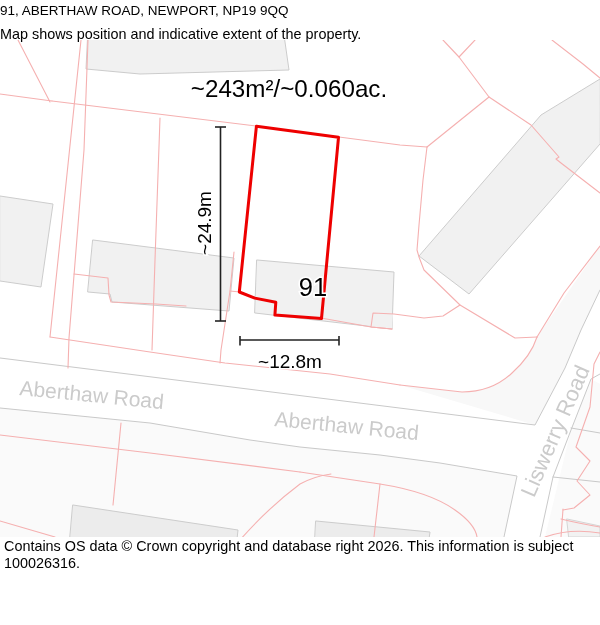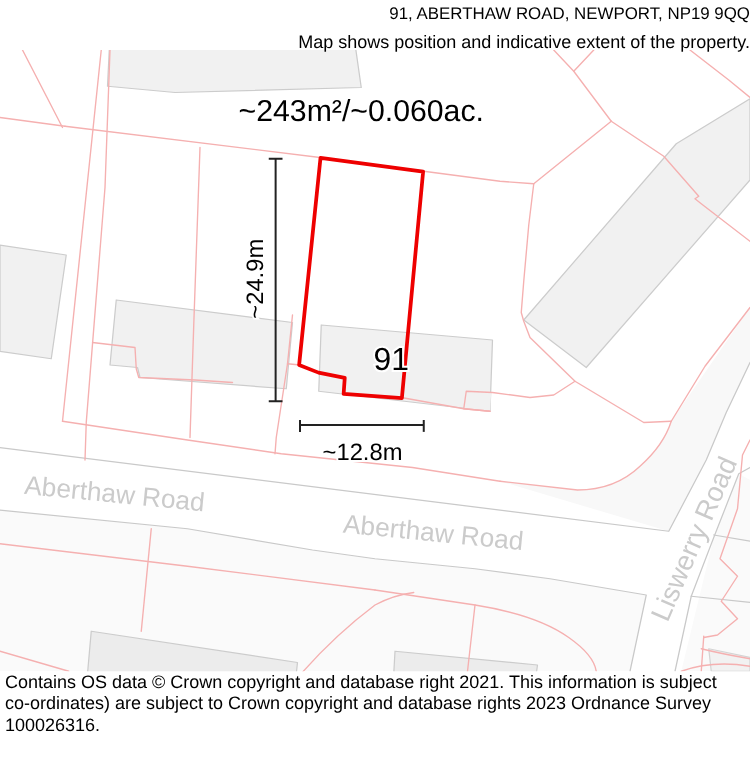--- a/index.html
+++ b/index.html
@@ -1,17 +1,17 @@
 <!DOCTYPE html>
 <html><head>
 <meta charset="utf-8">
 <style>
   html,body{margin:0;padding:0;background:#fff;-webkit-font-smoothing:antialiased;}
   #page{position:relative;width:600px;height:625px;overflow:hidden;font-family:"Liberation Sans",sans-serif;background:#fff;}
-  #hdr{position:absolute;top:0;left:0;width:600px;text-align:right;color:#000;}
+  #hdr{position:absolute;top:0;left:0;width:600px;text-align:left;color:#000;}
   #hdr .l1{font-size:13.5px;margin-top:2.5px;}
   #hdr .l2{font-size:14.4px;margin-top:8px;}
   #ftr{position:absolute;left:0;top:537.5px;width:600px;height:88px;background:#fff;color:#000;}
   #ftr div{margin:0 0 0 4px;font-size:14.4px;line-height:17.95px;}
 </style>
 </head>
 <body>
 <div id="page">
 
   <svg width="600" height="625" viewBox="0 0 600 625" style="position:absolute;top:0;left:0">
@@ -151,17 +151,16 @@
 
     <text x="562" y="434" font-size="22" fill="#cbcbcb" text-anchor="middle" transform="rotate(-66.5 562 434)" font-family="Liberation Sans, sans-serif">Liswerry Road</text>
   </svg>
 
   <div id="hdr">
     <div class="l1">91, ABERTHAW ROAD, NEWPORT, NP19 9QQ</div>
     <div class="l2">Map shows position and indicative extent of the property.</div>
   </div>
 
   <div id="ftr">
-    <div>Contains OS data © Crown copyright and database right 2021. This information is subject</div>
-    <div>co-ordinates) are subject to Crown copyright and database rights 2023 Ordnance Survey</div>
+    <div>Contains OS data © Crown copyright and database right 2026. This information is subject</div>
     <div>100026316.</div>
   </div>
 </div>
 
 </body></html>

